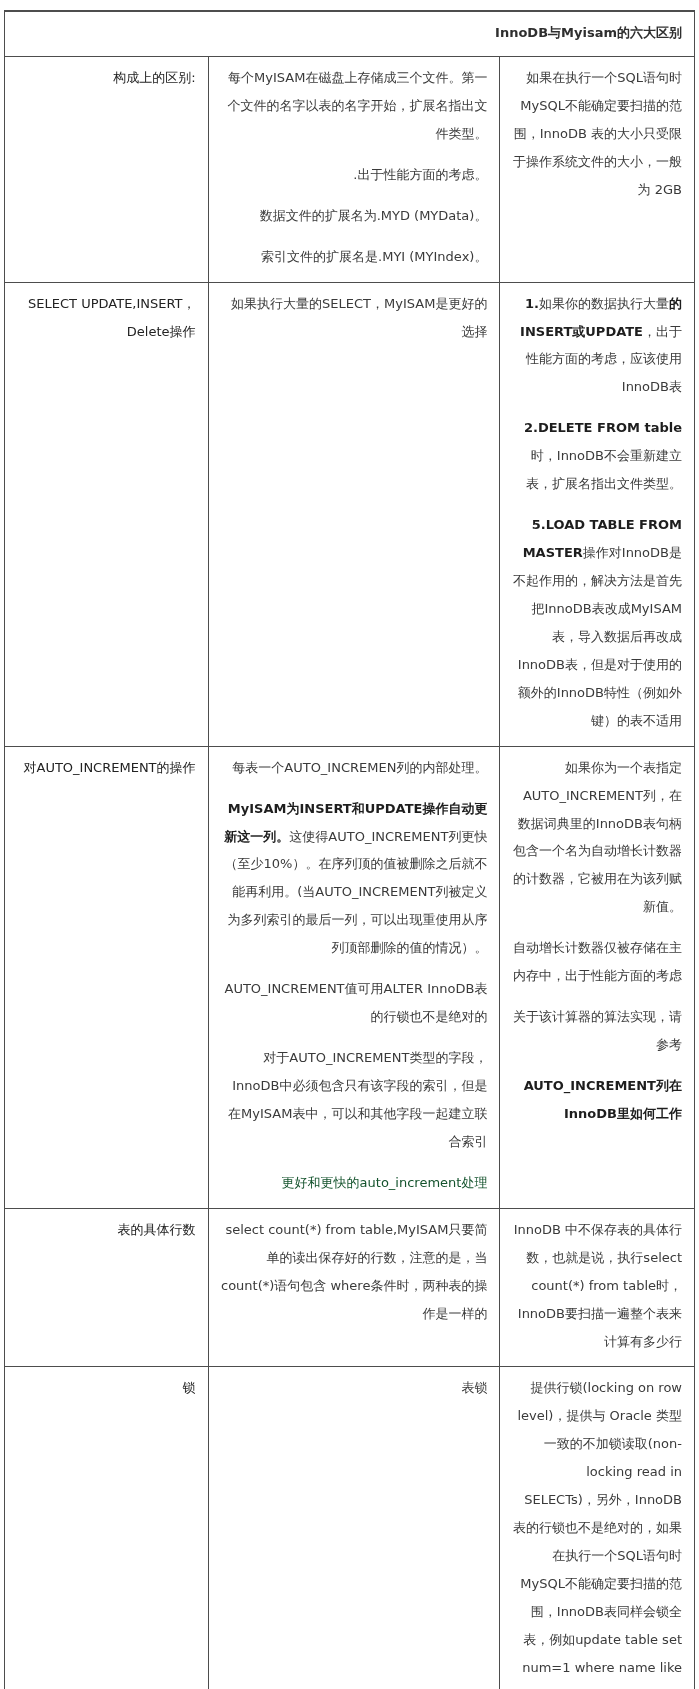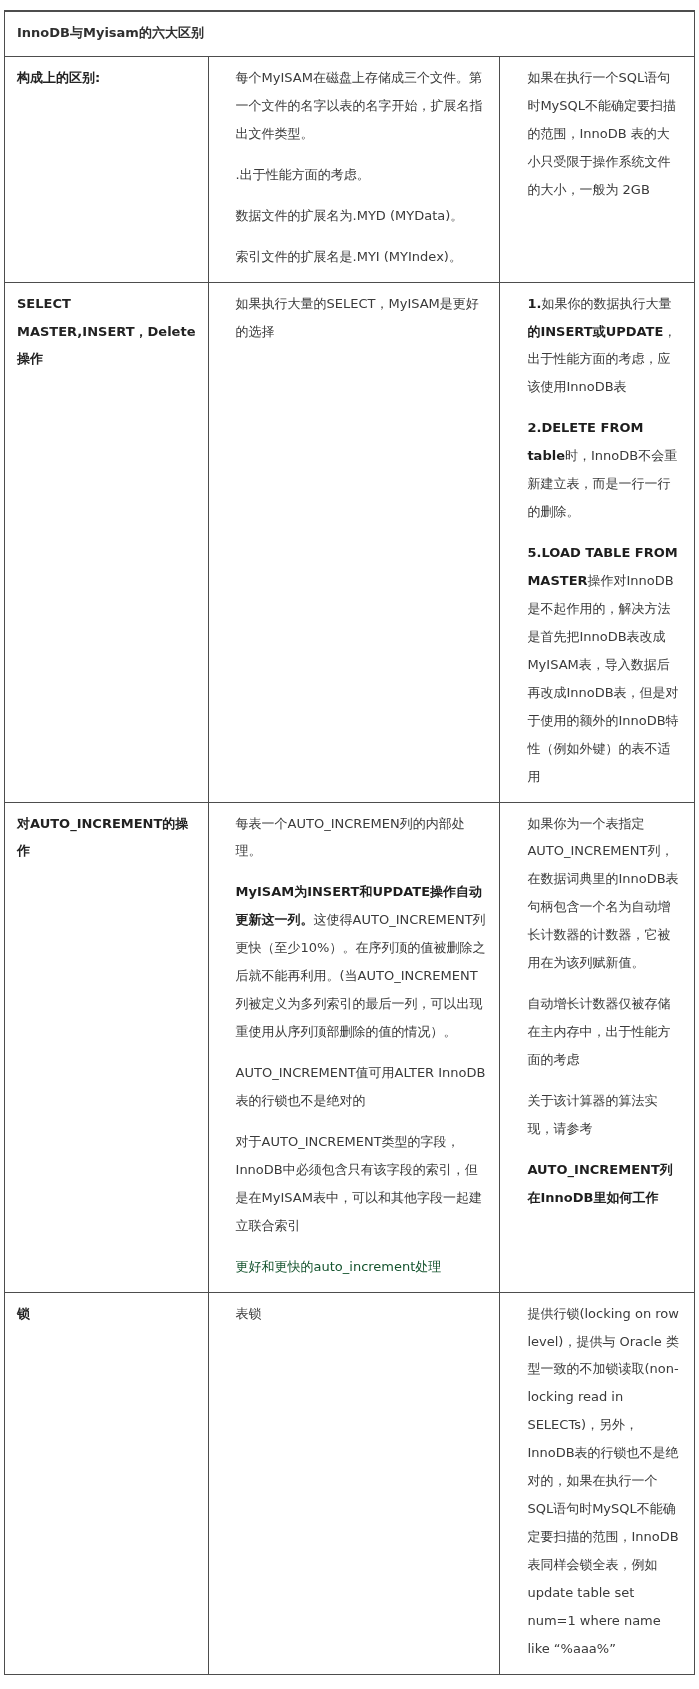--- a/index.html
+++ b/index.html
@@ -24,28 +24,28 @@
   }
   table.cmp td {
     border: 1px solid #4d4d4d;
     vertical-align: top;
     padding: 7px 12px 9px 12px;
     font-size: 13px;
     line-height: 2.15;
     word-break: break-word;
   }
   td.title-cell {
-    text-align: left;
+    text-align: right;
     font-weight: bold;
     padding: 6px 10px 16px 10px;
     color: #2f2f2f;
   }
   td.header-cell { font-weight: bold; padding-bottom: 14px; color: #222; }
-  td.label-cell { font-weight: bold; padding-left: 8px; color: #222; }
-  .cell p { margin: 0 0 13px 15px; }
+  td.label-cell { font-weight: normal; padding-left: 8px; color: #222; text-align: right; }
+  .cell p { margin: 0 0 13px 0; text-align: right; }
   .cell p:last-child { margin-bottom: 2px; }
   .cell b { color: #1e1e1e; }
   .gray { color: #14532d; }
 </style>
 </head>
 <body>
 
 <div class="page">
 
   <table class="cmp">
@@ -65,47 +65,56 @@
             <p><span>每个MyISAM在磁盘上存储成三个文件。第一个文件的名字以表的名字开始，扩展名指出文件类型。</span></p>
             <p><span>.出于性能方面的考虑。</span></p>
             <p><span>数据文件的扩展名为.MYD (MYData)。</span></p>
             <p><span>索引文件的扩展名是.MYI (MYIndex)。</span></p>
           </td>
           <td class="cell">
             <p><span>如果在执行一个SQL语句时MySQL不能确定要扫描的范围，InnoDB 表的大小只受限于操作系统文件的大小，一般为 2GB</span></p>
           </td>
         </tr>
         <tr>
-          <td class="label-cell">SELECT MASTER,INSERT，Delete操作</td>
+          <td class="label-cell">SELECT UPDATE,INSERT，Delete操作</td>
           <td class="cell">
             <p><span>如果执行大量的SELECT，MyISAM是更好的选择</span></p>
           </td>
           <td class="cell">
             <p><b>1.</b><span>如果你的数据执行大量</span><b>的INSERT或UPDATE</b><span>，出于性能方面的考虑，应该使用InnoDB表</span></p>
-            <p><b>2.DELETE FROM table</b><span>时，InnoDB不会重新建立表，而是一行一行的删除。</span></p>
+            <p><b>2.DELETE FROM table</b><span>时，InnoDB不会重新建立表，扩展名指出文件类型。</span></p>
             <p><b>5.LOAD TABLE FROM MASTER</b><span>操作对InnoDB是不起作用的，解决方法是首先把InnoDB表改成MyISAM表，导入数据后再改成InnoDB表，但是对于使用的额外的InnoDB特性（例如外键）的表不适用</span></p>
           </td>
         </tr>
         <tr>
           <td class="label-cell">对AUTO_INCREMENT的操作</td>
           <td class="cell">
             <p><span>每表一个AUTO_INCREMEN列的内部处理。</span></p>
             <p><b>MyISAM为INSERT和UPDATE操作自动更新这一列。</b><span>这使得AUTO_INCREMENT列更快（至少10%）。在序列顶的值被删除之后就不能再利用。(当AUTO_INCREMENT列被定义为多列索引的最后一列，可以出现重使用从序列顶部删除的值的情况）。</span></p>
             <p><span>AUTO_INCREMENT值可用ALTER InnoDB表的行锁也不是绝对的</span></p>
             <p><span>对于AUTO_INCREMENT类型的字段，InnoDB中必须包含只有该字段的索引，但是在MyISAM表中，可以和其他字段一起建立联合索引</span></p>
             <p><span class="gray">更好和更快的auto_increment处理</span></p>
           </td>
           <td class="cell">
             <p><span>如果你为一个表指定AUTO_INCREMENT列，在数据词典里的InnoDB表句柄包含一个名为自动增长计数器的计数器，它被用在为该列赋新值。</span></p>
             <p><span>自动增长计数器仅被存储在主内存中，出于性能方面的考虑</span></p>
             <p><span>关于该计算器的算法实现，请参考</span></p>
             <p><b>AUTO_INCREMENT列在InnoDB里如何工作</b></p>
           </td>
         </tr>
         <tr>
+          <td class="label-cell">表的具体行数</td>
+          <td class="cell">
+            <p><span>select count(*) from table,MyISAM只要简单的读出保存好的行数，注意的是，当count(*)语句包含 where条件时，两种表的操作是一样的</span></p>
+          </td>
+          <td class="cell">
+            <p><span>InnoDB 中不保存表的具体行数，也就是说，执行select count(*) from table时，InnoDB要扫描一遍整个表来计算有多少行</span></p>
+          </td>
+        </tr>
+        <tr>
           <td class="label-cell">锁</td>
           <td class="cell">
             <p><span>表锁</span></p>
           </td>
           <td class="cell">
             <p><span>提供行锁(locking on row level)，提供与 Oracle 类型一致的不加锁读取(non-locking read in SELECTs)，另外，InnoDB表的行锁也不是绝对的，如果在执行一个SQL语句时MySQL不能确定要扫描的范围，InnoDB表同样会锁全表，例如update table set num=1 where name like “%aaa%”</span></p>
           </td>
         </tr>
       </tbody>
   </table>

